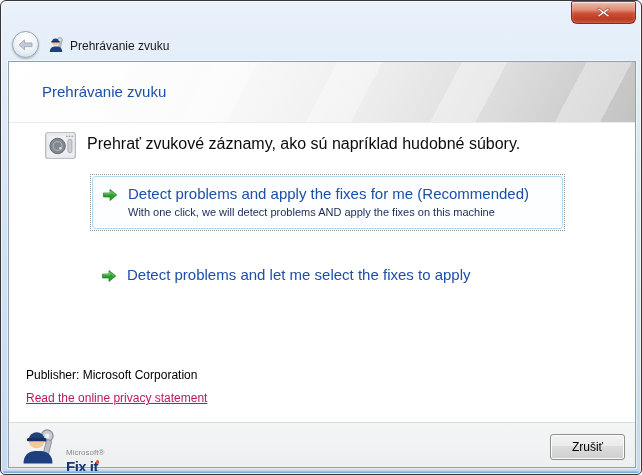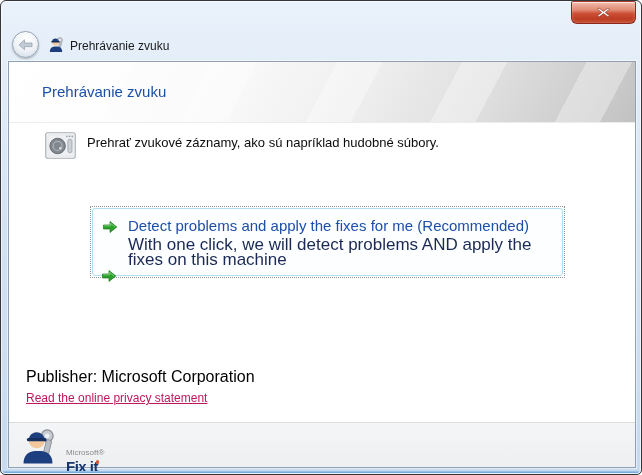--- a/index.html
+++ b/index.html
@@ -50,34 +50,34 @@
   .header {
     position:absolute; top:0; left:0; right:0; height:61px;
     background:
       repeating-linear-gradient(118deg, rgba(255,255,255,0) 0 70px, rgba(255,255,255,.35) 70px 110px),
       linear-gradient(118deg, #ffffff 0%, #fbfbfb 32%, #efefef 55%, #dedede 76%, #c2c2c2 100%);
     border-bottom:1px solid #ececec;
   }
   .header-title { position:absolute; left:33px; top:21px; font-size:15px; color:#1e4fa6; }
   .intro { position:absolute; left:36px; top:68px; display:flex; gap:11px; align-items:flex-start; }
   .intro-icon { width:31px; height:31px; display:block; }
-  .intro-text { font-size:13px; color:#0c0c0c; padding-top:5px; }
+  .intro-text { font-size:16px; color:#0c0c0c; padding-top:5px; }
   
   .option-outer {
-    position:absolute; left:81px; top:144px; width:475px;
+    position:absolute; left:81px; top:112px; width:475px;
     border:1px dotted #8f9498; padding:1px; background:#fff;
   }
   .option-inner { border:1px solid #b0ddf1; border-radius:3px; background:#fdfeff; }
   .option { display:flex; gap:10px; padding:7px 9px 8px; cursor:pointer; }
   .option-plain { position:absolute; left:83px; top:196px; width:471px; }
   .arrow-icon { width:16px; height:16px; margin-top:3px; flex:0 0 16px; }
   .opt-title { font-size:15px; color:#1d4ea8; line-height:20px; }
-  .opt-sub { font-size:17px; color:#1b2a55; line-height:15px; margin-top:1px; }
-  
-  .publisher { position:absolute; left:17px; top:306px; font-size:16px; color:#000; }
+  .opt-sub { font-size:11px; color:#1b2a55; line-height:15px; margin-top:1px; }
+  
+  .publisher { position:absolute; left:17px; top:306px; font-size:12px; color:#000; }
   .privacy-link { position:absolute; left:17px; top:329px; font-size:12px; color:#be185d; text-decoration:underline; cursor:pointer; }
   
   .footer {
     position:absolute; left:0; right:0; bottom:0; height:45px;
     background:linear-gradient(#f4f5f6, #edeff0);
     border-top:1px solid #d9dbdd;
   }
   .mascot { position:absolute; left:8px; bottom:1px; width:42px; height:42px; }
   .brand { position:absolute; left:57px; top:5px; }
   .brand-small { font-size:8px; color:#8b8b8b; display:block;margin-top:20px; }
@@ -166,20 +166,21 @@
       </div>
     </div>
 
     <div class="option-plain">
       <div class="option">
         <svg class="arrow-icon" viewBox="0 0 16 16">
           <path d="M1.5 6 L8 6 L8 2.5 L14.8 8 L8 13.5 L8 10 L1.5 10 Z" fill="#2ba02b" stroke="#1c7a1c" stroke-width="0.7"></path>
           <path d="M2.2 6.8 L8.7 6.8 L8.7 4.4 L13 8" fill="none" stroke="#7fd27f" stroke-width="0.9"></path>
         </svg>
         <div>
+          <div class="opt-title">Detect problems and let me select the fixes to apply</div>
         </div>
       </div>
     </div>
 
     <div class="publisher">Publisher: Microsoft Corporation</div>
     <a class="privacy-link">Read the online privacy statement</a>
 
     <div class="footer">
       <svg class="mascot" viewBox="0 0 32 32">
         <g>
@@ -189,16 +190,17 @@
           <path d="M5 30 q0-8.5 8.5-9.5 l5 0 q8.5 1 8.5 9.5 z" fill="#1e3f7f"></path>
           <circle cx="15" cy="12.5" r="6" fill="#f2c79b"></circle>
           <path d="M8.8 11.5 a6.3 6.3 0 0 1 12.4 0 z" fill="#1e3f7f"></path>
           <rect x="7.5" y="10.6" width="15" height="2.6" rx="1.2" fill="#16305f"></rect>
         </g>
       </svg>
       <div class="brand">
         <span class="brand-small">Microsoft®</span>
         <span class="brand-large">Fix it</span>
       </div>
+      <button class="cancel-btn">Zrušiť</button>
     </div>
 
   </div>
 </div>
 
 </body></html>

